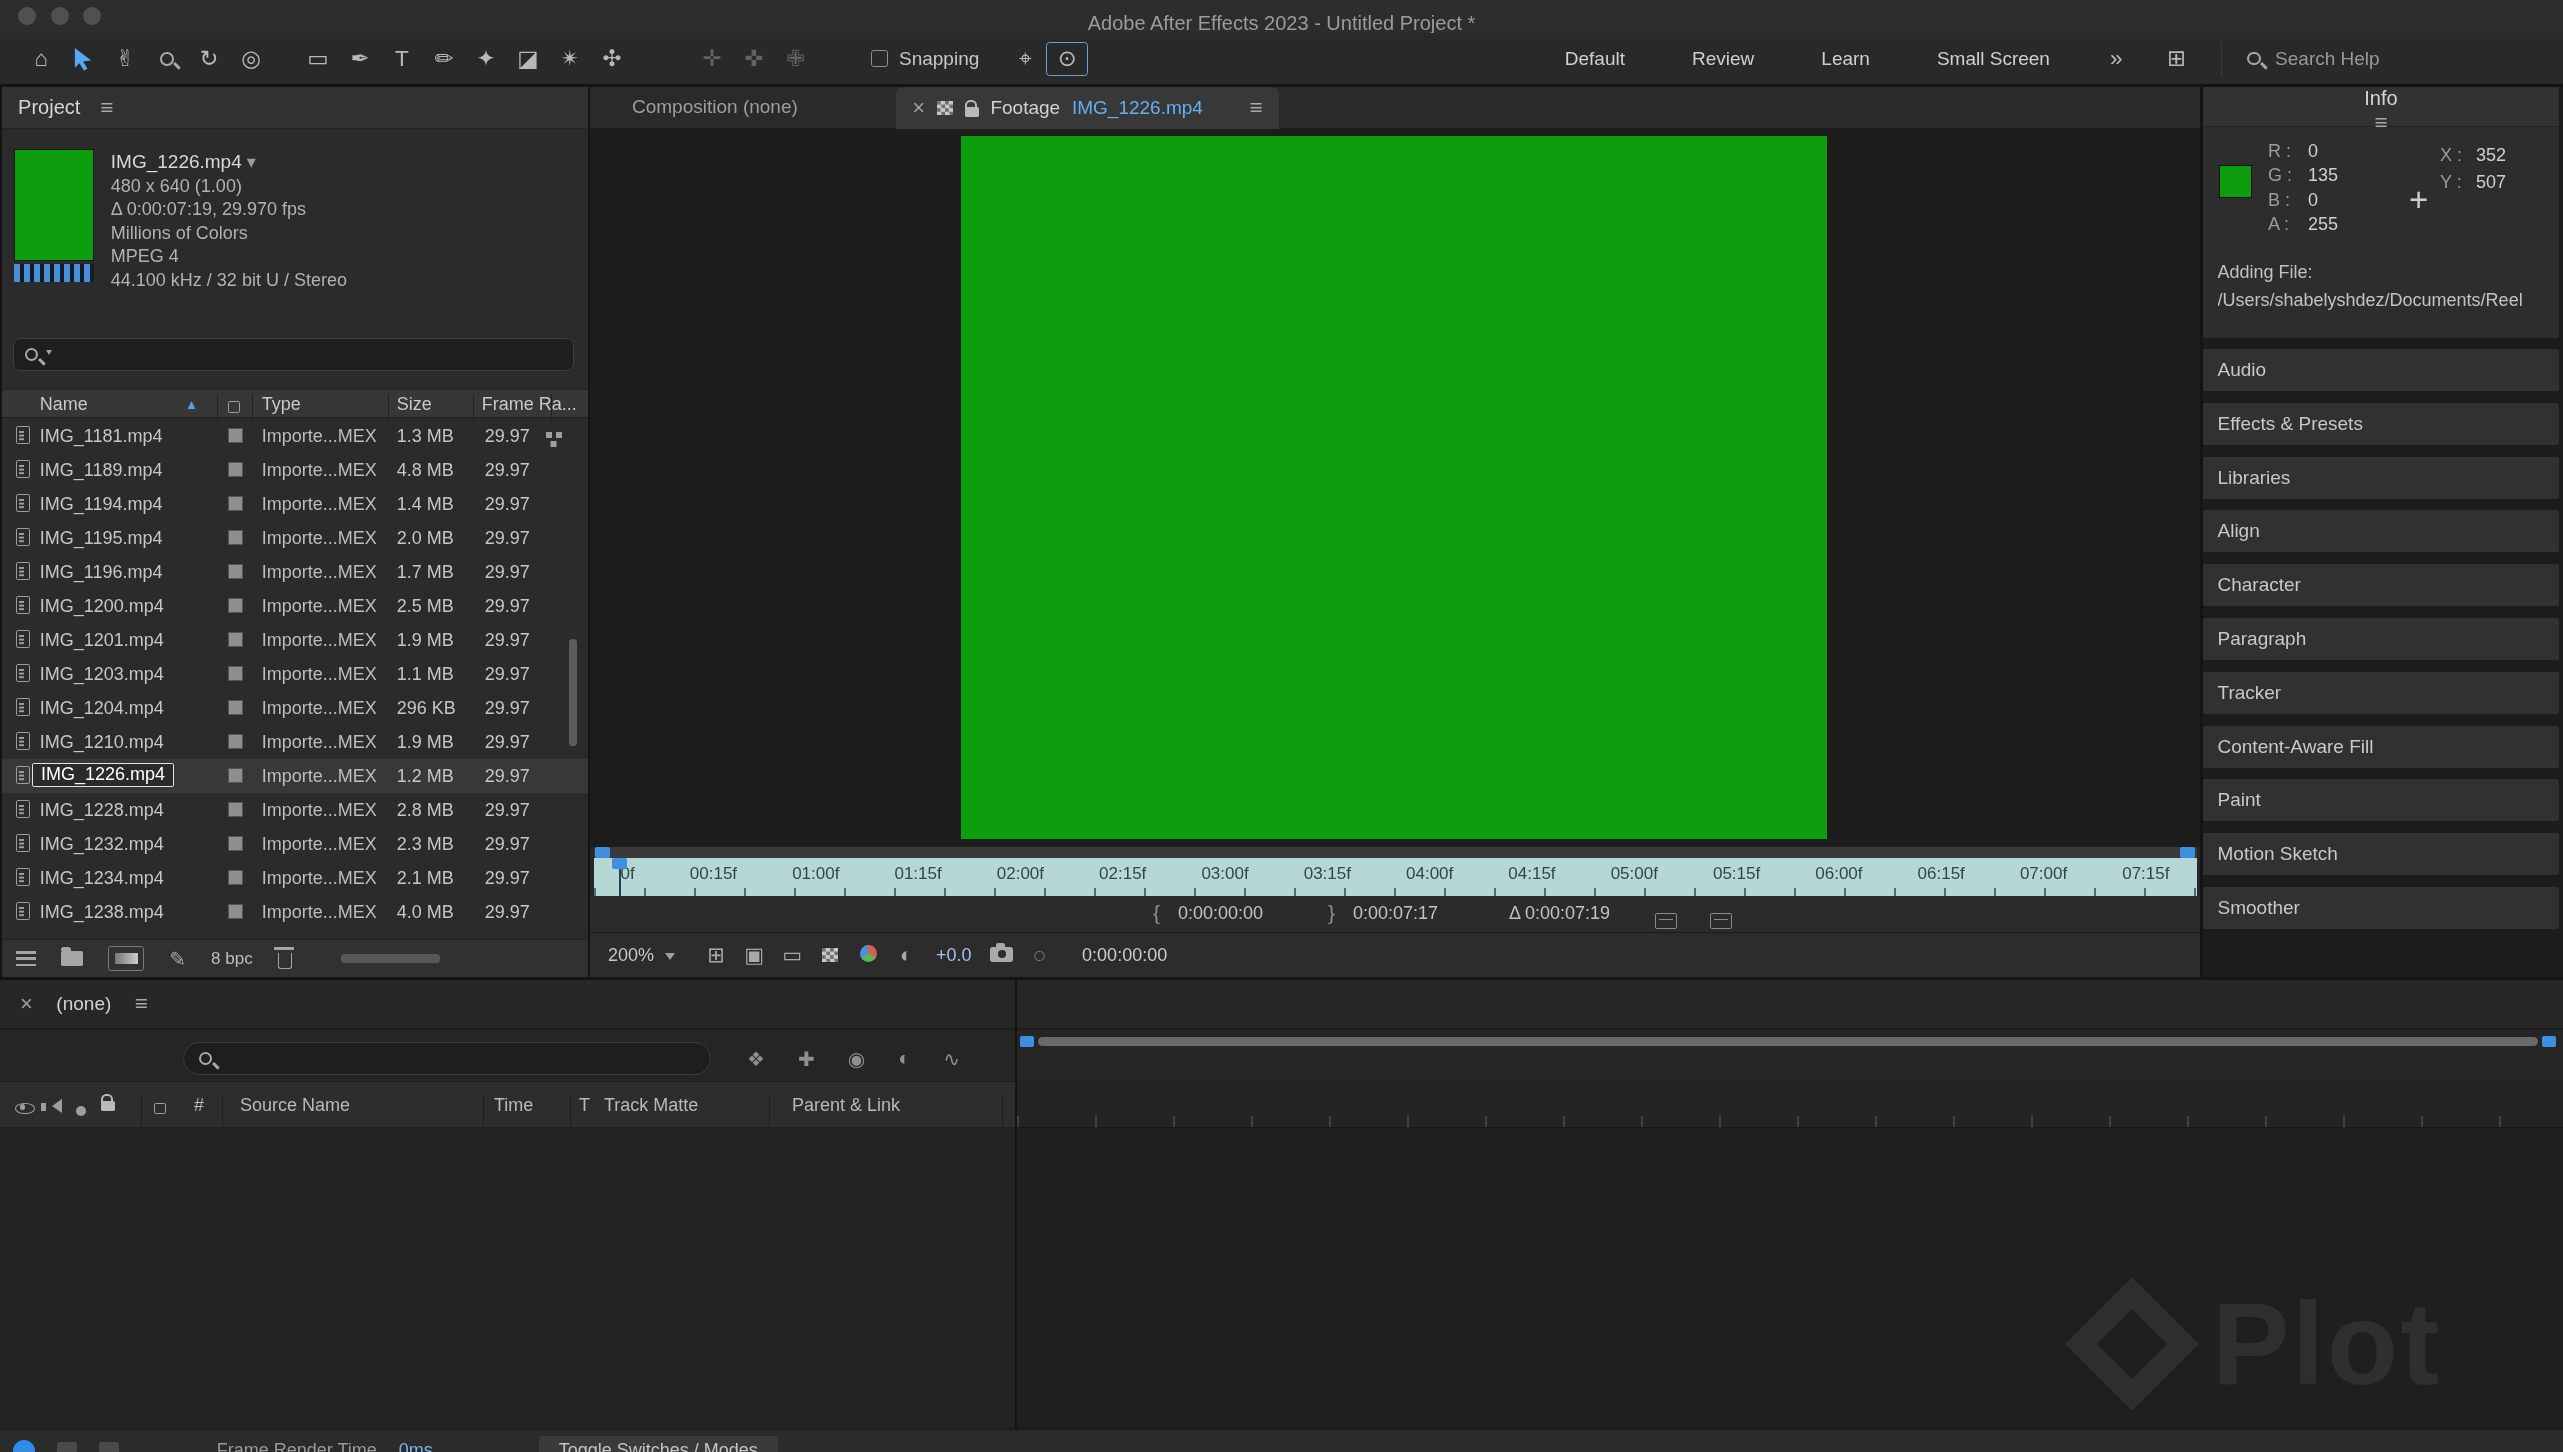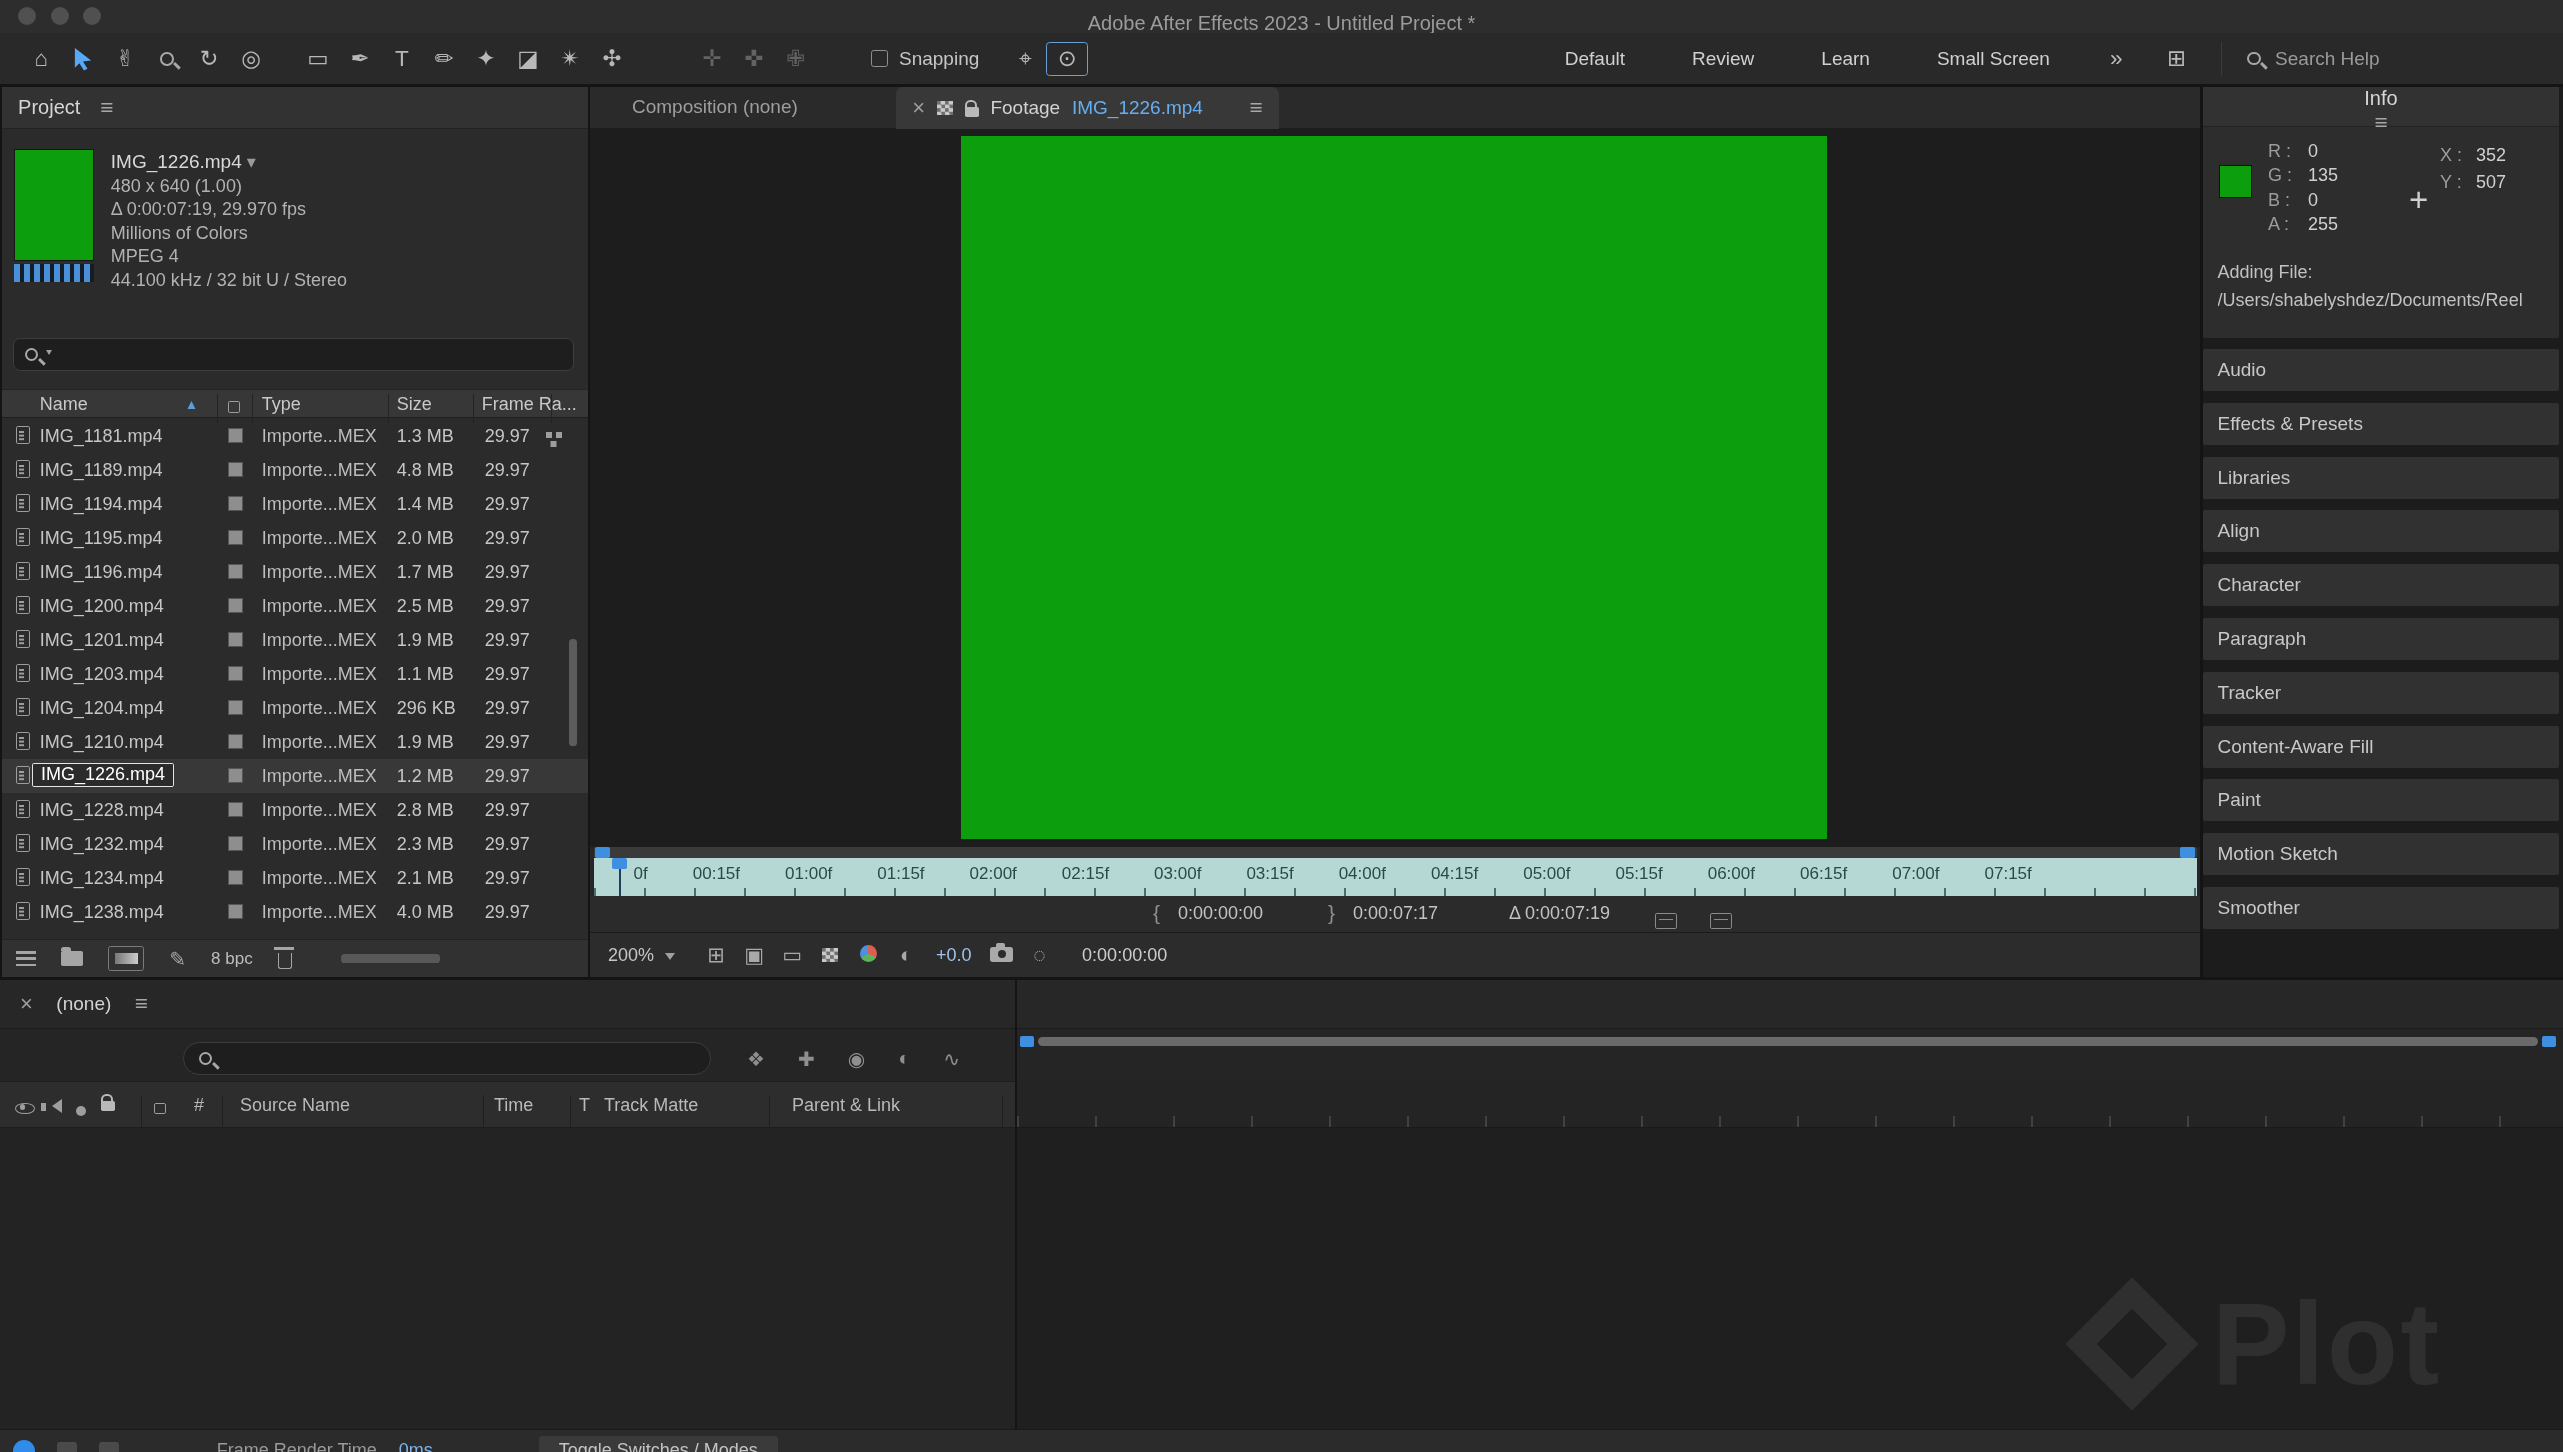--- a/index.html
+++ b/index.html
@@ -109,21 +109,21 @@
   .ft-label{color:#d2d2d2;} .ft-file{color:#66aef0;}
   .vtab-active .menu{margin-left:auto;}
   .vcontent{position:absolute;left:0;top:42px;width:1610px;height:718px;background:#1d1d1d;}
   .footage{position:absolute;left:371px;top:7.2px;width:866px;height:703px;}
   .workarea{position:absolute;left:3.6px;top:760px;width:1603px;height:11px;background:#3a3a3a;border-radius:2.7px;}
   .workarea::before,.workarea::after{content:"";position:absolute;top:0;width:14.5px;height:11px;background:#3f8fe0;border-radius:1.8px;}
   .workarea::before{left:1.8px;} .workarea::after{right:1.8px;}
   .vruler{position:absolute;left:3.6px;top:771px;width:1603px;height:38px;background:#b6d8d4;}
   .vruler::after{content:"";position:absolute;left:0;right:0;bottom:0;height:8.1px;
     background:repeating-linear-gradient(90deg,rgba(42,74,71,.75) 0 1.8px,transparent 1.8px 50px);}
-  .rlabels{display:flex;padding:0 40px;gap:45px;}
+  .rlabels{display:flex;justify-content:space-between;padding:0 27px;gap:45px;}
   .rl{font-size:17px;color:#2a4a47;line-height:31px;}
   .playhead{position:absolute;left:25px;top:0;width:2.7px;height:38px;background:#20405c;}
   .playhead::before{content:"";position:absolute;left:-6.3px;top:0;width:14.5px;height:11px;background:#3f8fe0;border-radius:1.8px;}
   .vtimes{position:absolute;left:0;top:809px;width:1610px;height:36px;background:#2b2b2b;font-size:18px;color:#c3c3c3;}
   .vtimes span{position:absolute;top:7.2px;}
   .brace{color:#8f8f8f;font-size:21px;top:4.5px !important;}
   .vctrl{position:absolute;left:0;bottom:0;width:1610px;height:45px;background:#2c2c2c;border-top:0.9px solid #1b1b1b;
     display:flex;align-items:center;padding-left:18px;font-size:18px;color:#c6c6c6;}
   .zoomsel{display:flex;align-items:center;gap:11px;margin-right:22px;}
   .ci{width:38px;text-align:center;color:#a9a9a9;font-size:21px;flex:none;}

